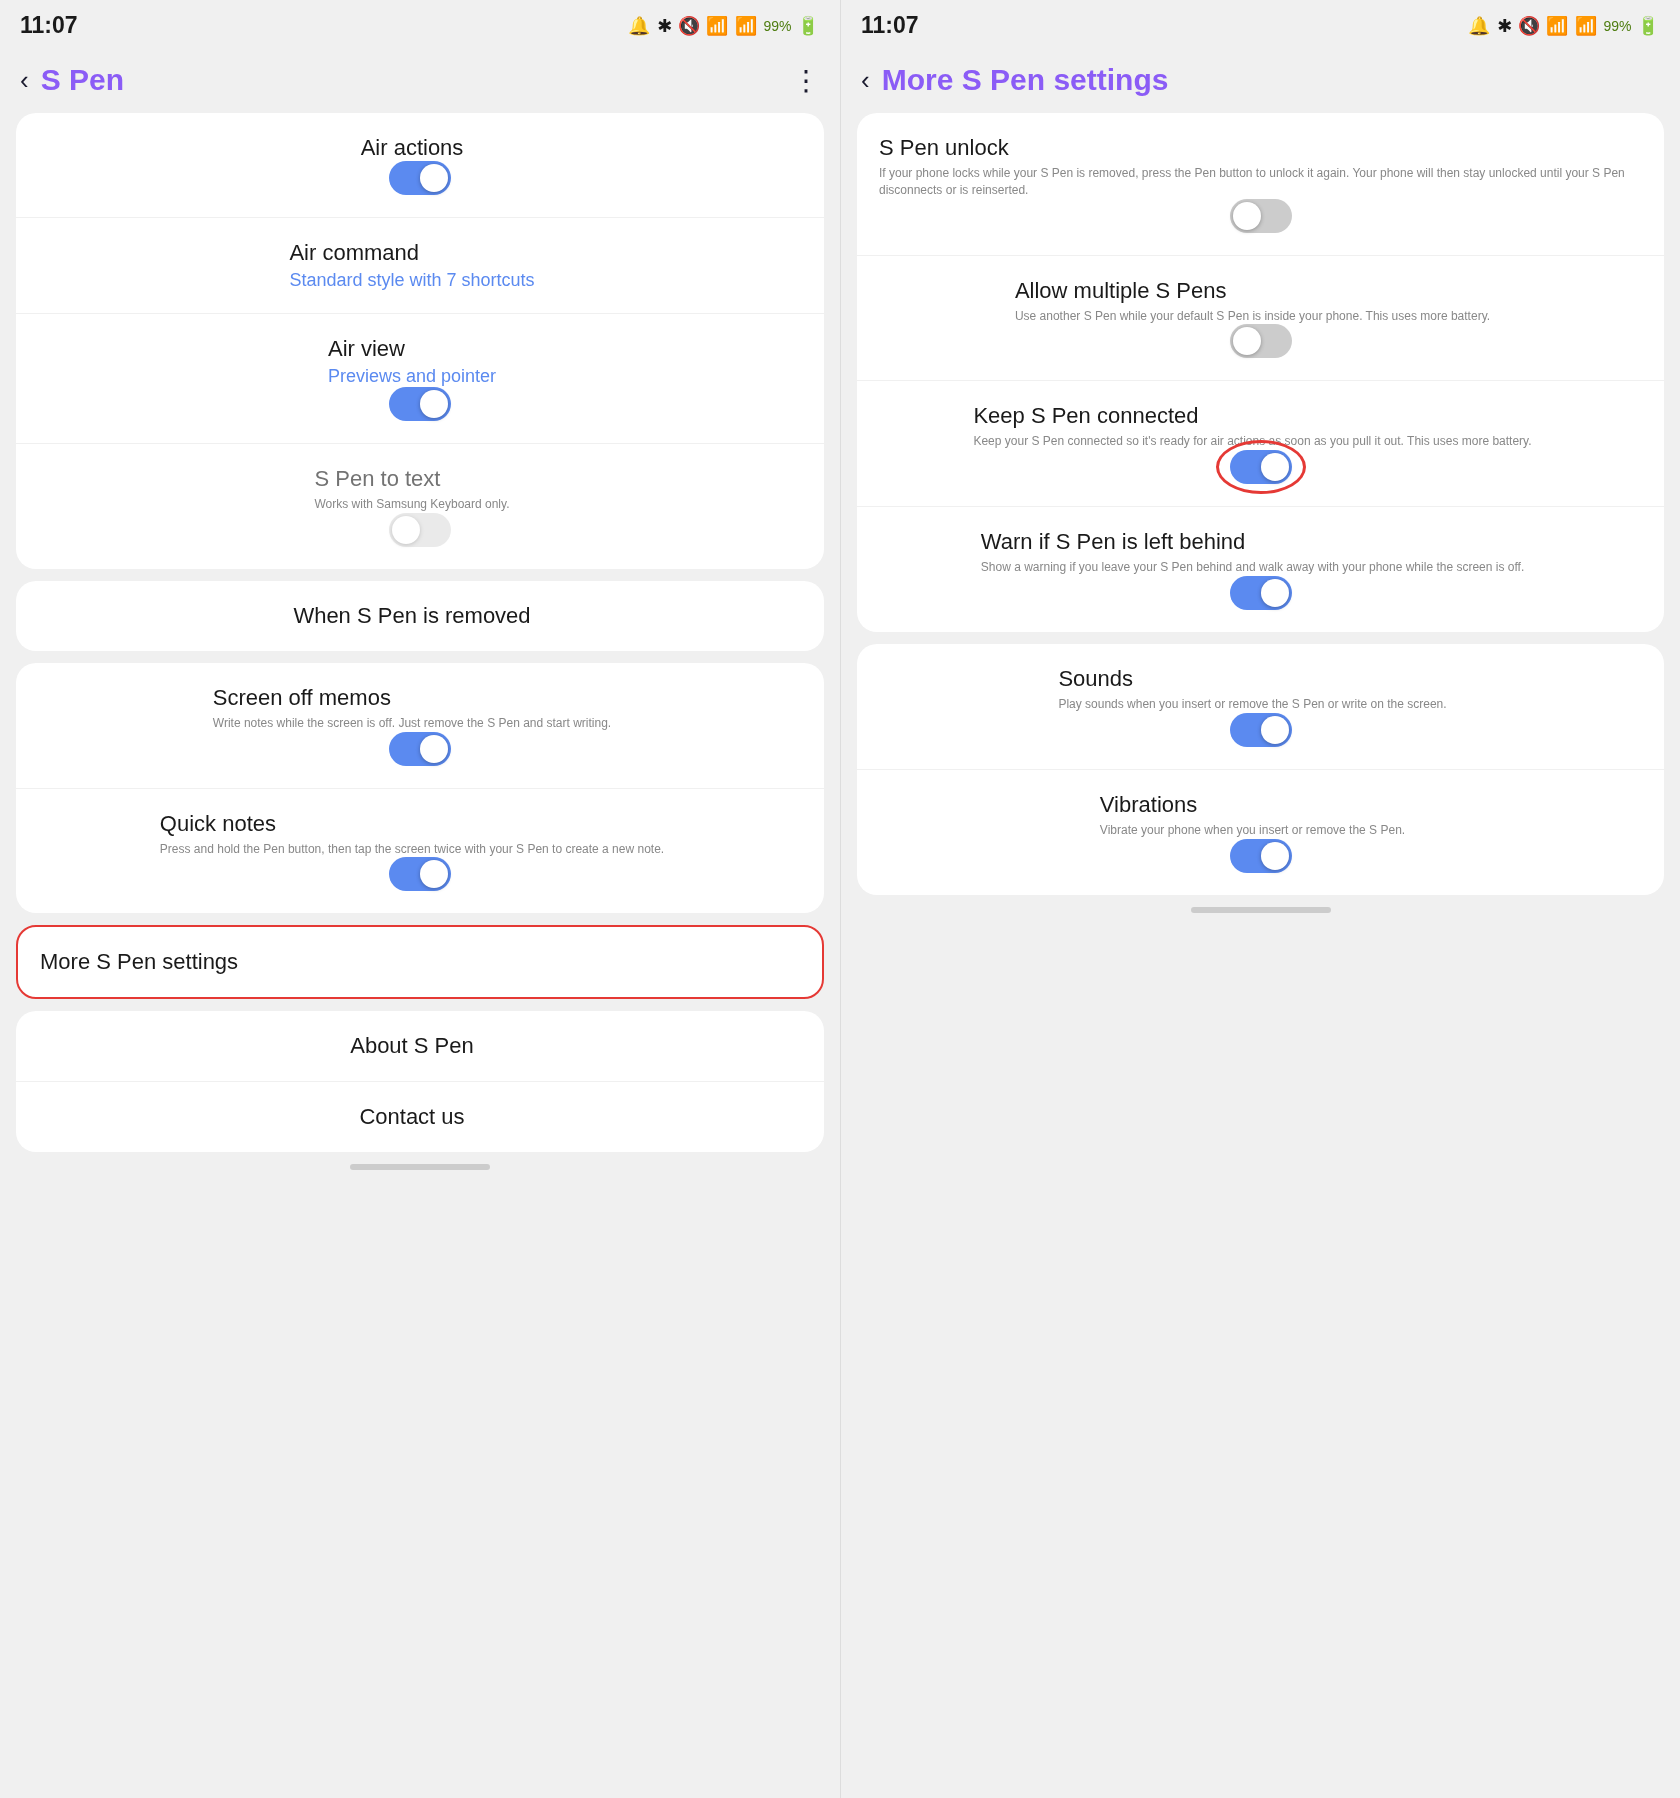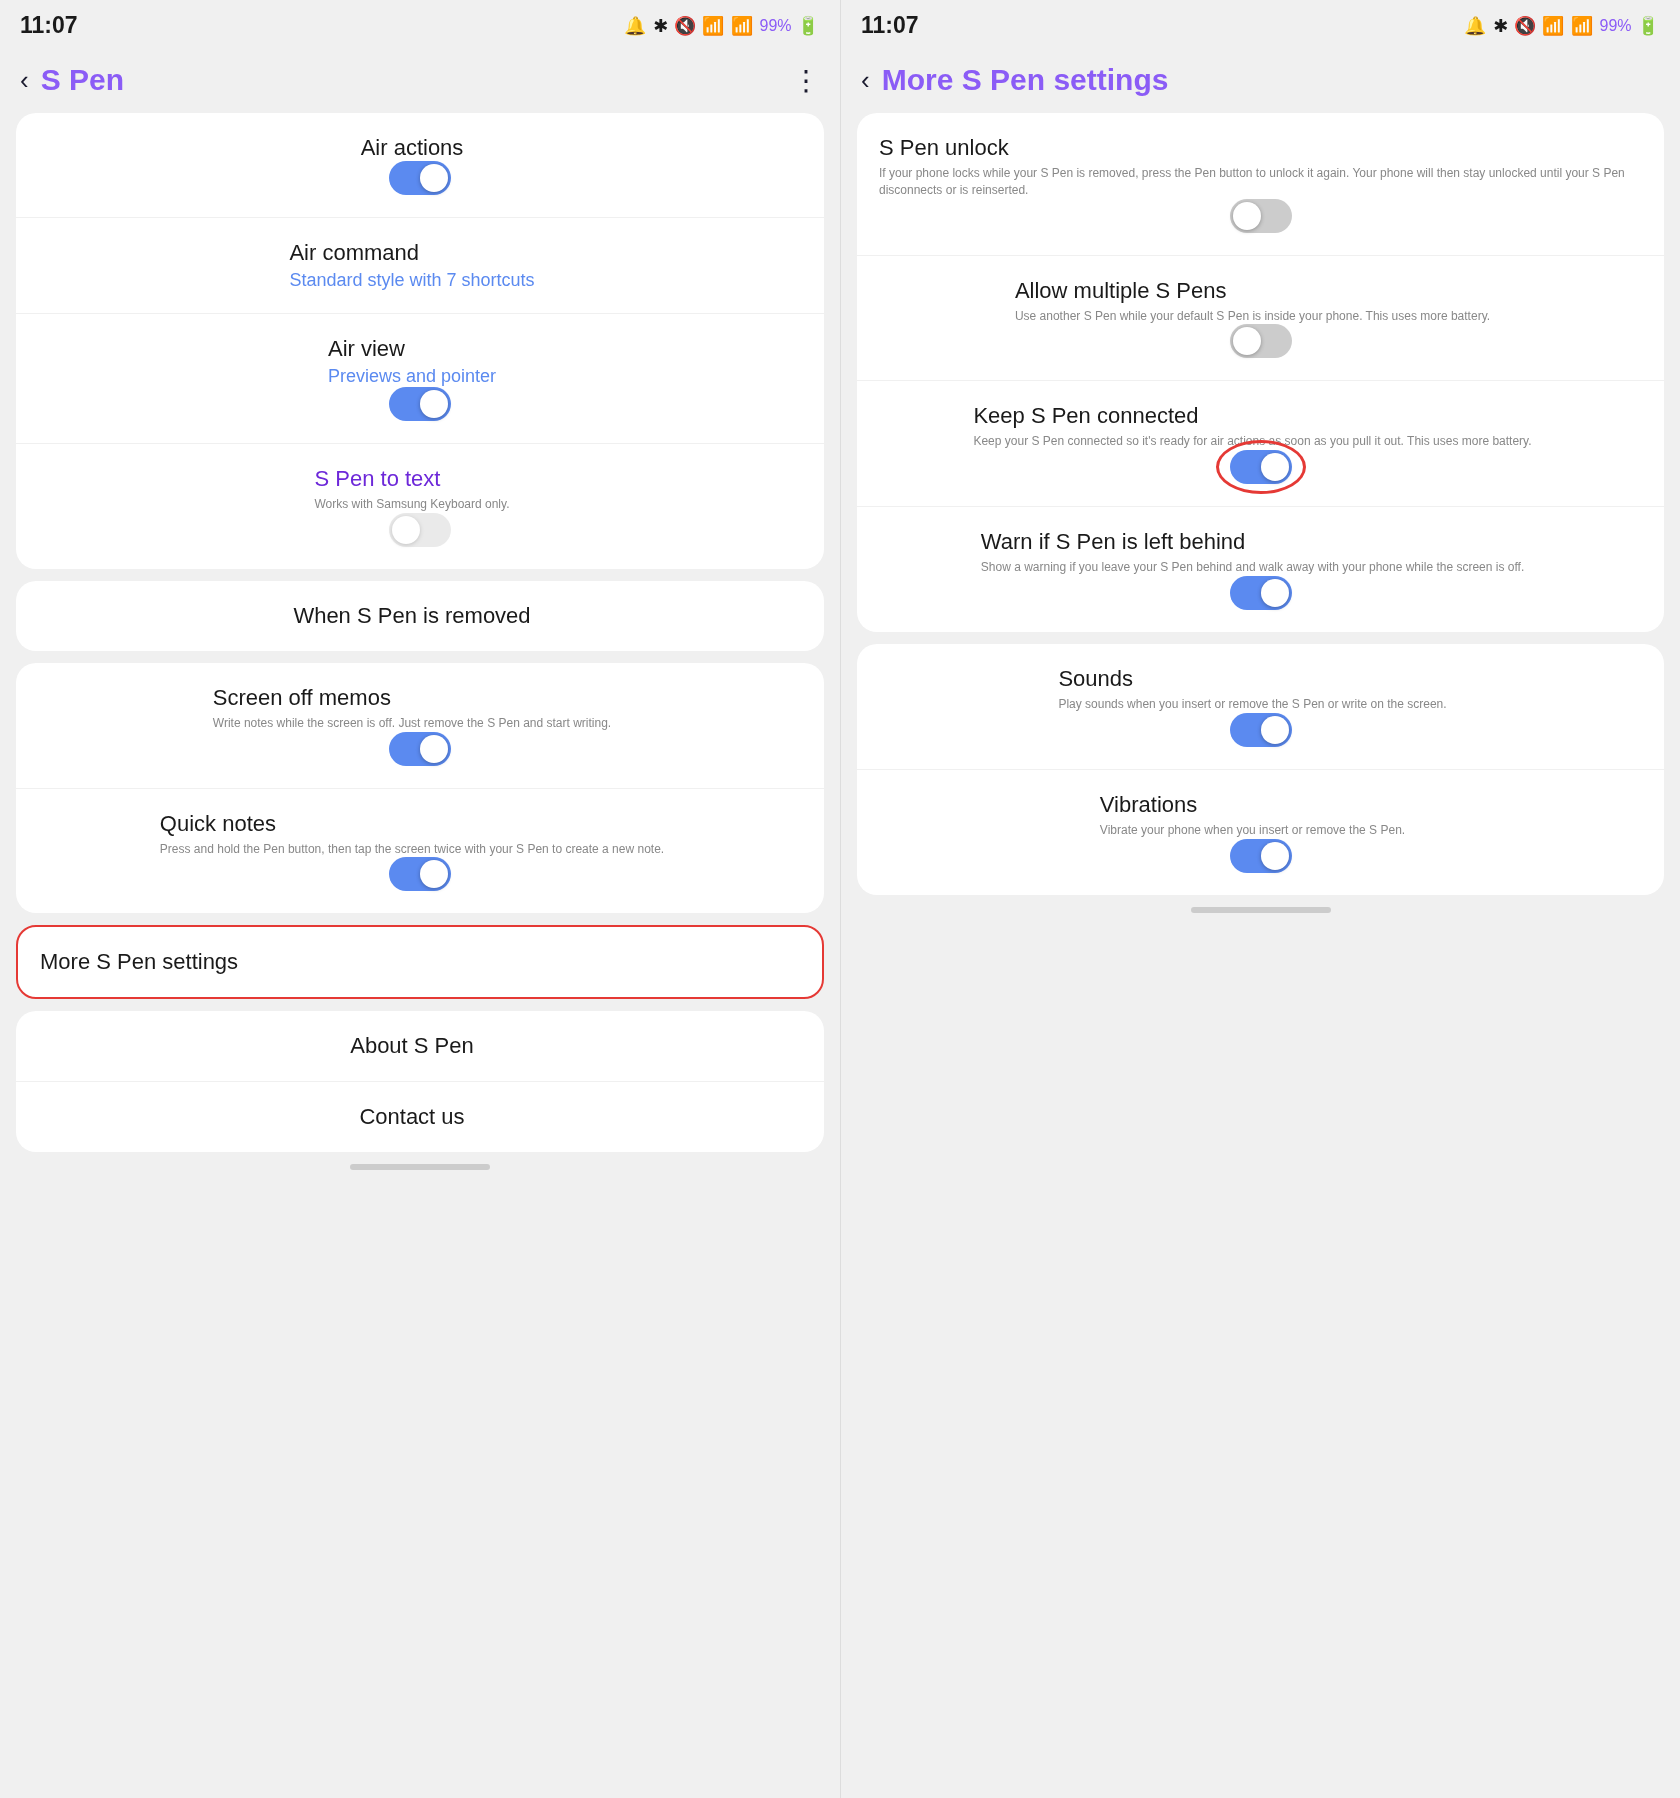--- a/index.html
+++ b/index.html
@@ -31,23 +31,23 @@
       color: #1a1a1a;
     }
     .status-icons {
       display: flex;
       align-items: center;
       gap: 6px;
       font-size: 18px;
       color: #1a1a1a;
     }
     .status-battery {
-      font-size: 16px;
+      font-size: 14px;
       font-weight: 500;
-      color: #8b5cf6;
+      color: #4d7c0f;
     }
     .top-bar {
       display: flex;
       align-items: center;
       justify-content: space-between;
       padding: 16px 20px 16px;
       background: #f0f0f0;
     }
     .top-bar-left {
       display: flex;
@@ -105,21 +105,21 @@
       color: #5b8af0;
       margin-top: 4px;
     }
     .setting-desc {
       font-size: 12px;
       color: #888;
       margin-top: 4px;
       line-height: 1.4;
     }
     .setting-title.disabled {
-      color: #6d28d9;
+      color: #737373;
     }
     
     .toggle {
       position: relative;
       width: 62px;
       height: 34px;
       flex-shrink: 0;
     }
     .toggle-track {
       width: 62px;

